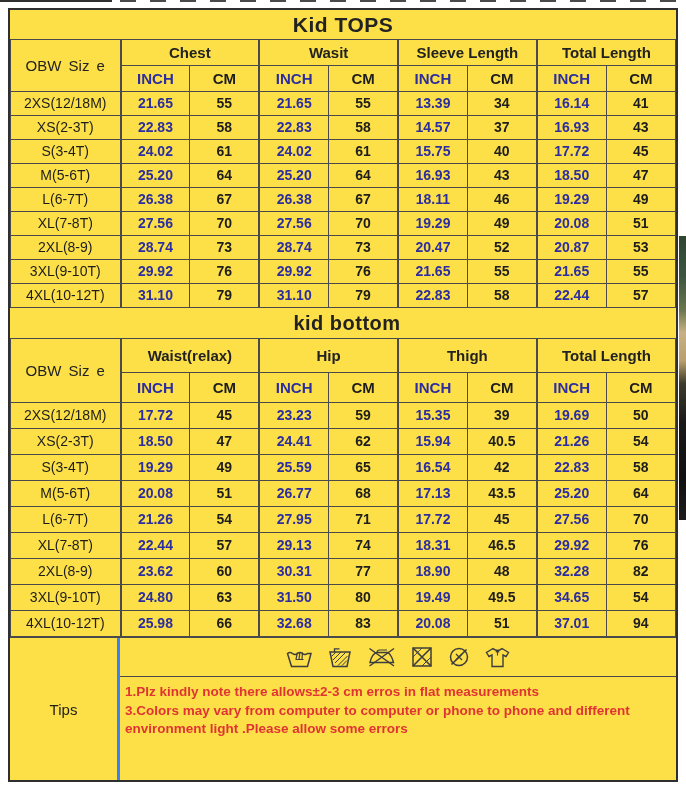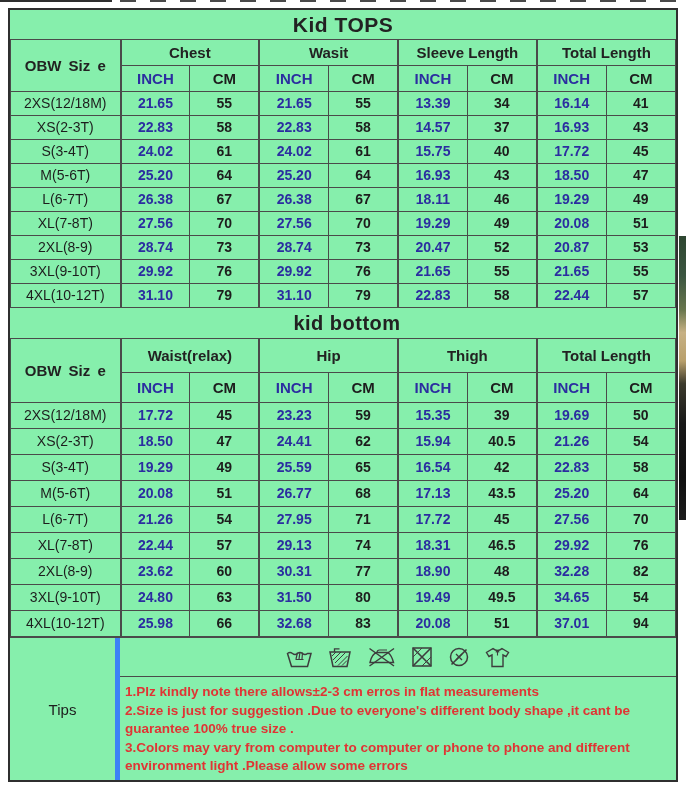--- a/index.html
+++ b/index.html
@@ -15,49 +15,49 @@
   .top-edge {
     position: absolute; top: 0; left: 0; width: 100%; height: 2px;
     background: repeating-linear-gradient(90deg, #4a4a4a 0 16px, rgba(0,0,0,0) 16px 30px);
   }
   .top-edge::before {
     content: ""; position: absolute; left: 0; top: 0; width: 112px; height: 2px; background: #2f2f2f;
   }
   .frame {
     width: 670px; height: 100%;
     border: 2px solid #2f2f2f;
-    background: #86efac;
+    background: #fde047;
     display: flex; flex-direction: column; justify-content: center;
   }
   .title {
     text-align: center; font-weight: bold; font-size: 21px;
     padding: 3px 0 2px 0; letter-spacing: .5px;
   }
   .title.bottom { font-size: 20px; padding: 4px 0 3px 8px; }
   table.size-table {
     border-collapse: collapse; table-layout: fixed; width: 100%;
   }
   table.size-table th, table.size-table td {
     border: 1px solid #4a4a4a; text-align: center; overflow: hidden; white-space: nowrap;
   }
   table.size-table th { font-size: 15px; padding: 4px 1px; }
   .tt tbody td { font-size: 14px; padding: 3px 1px 4px 1px; }
   .bt tbody td { font-size: 14px; padding: 4px 1px 5px 1px; }
   .bt thead .group { padding: 8px 1px; }
   .bt thead .unit { padding: 6px 1px; }
-  .size-head { font-weight: bold; font-size: 15px; word-spacing: 3px; }
+  .size-head { font-weight: normal; font-size: 15px; word-spacing: 3px; }
   .size-col { font-weight: normal; color: #1d1d1d; }
   .inch-val { color: #2b2da0; font-weight: bold; border-left-width: 2px !important; }
   .cm-val { color: #1d1d1d; font-weight: bold; }
   th.group { border-left-width: 2px !important; }
   th.u-inch { color: #2b2da0; border-left-width: 2px !important; }
   th.u-cm { color: #1d1d1d; margin-top: 44px; }
   .tips-row { display: flex; flex: 1; border-top: 1px solid #4a4a4a; }
   .tips-label {
-    width: 110px; flex: 0 0 110px; border-right: 5px solid #3b82f6;
+    width: 110px; flex: 0 0 110px; border-right: 3px solid #3b82f6;
     display: flex; align-items: center; justify-content: center;
     font-size: 15px; color: #1d1d1d;
   }
   .tips-body { flex: 1; display: flex; flex-direction: column; }
   .care-icons {
     height: 39px; border-bottom: 1px solid #4a4a4a;
     display: flex; align-items: center; justify-content: center; gap: 15px;
   }
   .care-icons .icon { display: inline-flex; }
   .care-icons svg { stroke: #3d3d3d; fill: none; }
@@ -393,21 +393,20 @@
           </span>
           <span class="icon">
             <svg width="25" height="22" viewBox="0 0 25 22">
               <path d="M8 2.5 L1.5 6.5 L4 10.5 L7 9 V20.5 H18 V9 L21 10.5 L23.5 6.5 L17 2.5 Q12.5 6.5 8 2.5 Z" stroke-width="1.4"></path>
               <path d="M12.5 9.5 V4.8 M10.8 6.4 L12.5 4.5 L14.2 6.4" stroke-width="1.1"></path>
             </svg>
           </span>
         </div>
         <div class="notes">
           <p>1.Plz kindly note there allows±2-3 cm erros in flat  measurements</p>
-          <p>2.Size is just for suggestion .Due to everyone's different body shape ,it cant be guarantee 100% true size .</p>
           <p>3.Colors may  vary from computer to computer or phone to phone and different environment light .Please allow some errors</p>
         </div>
       </div>
     </div>
 
   </div>
 
   <div class="photo-sliver"></div>
 </div>
 

